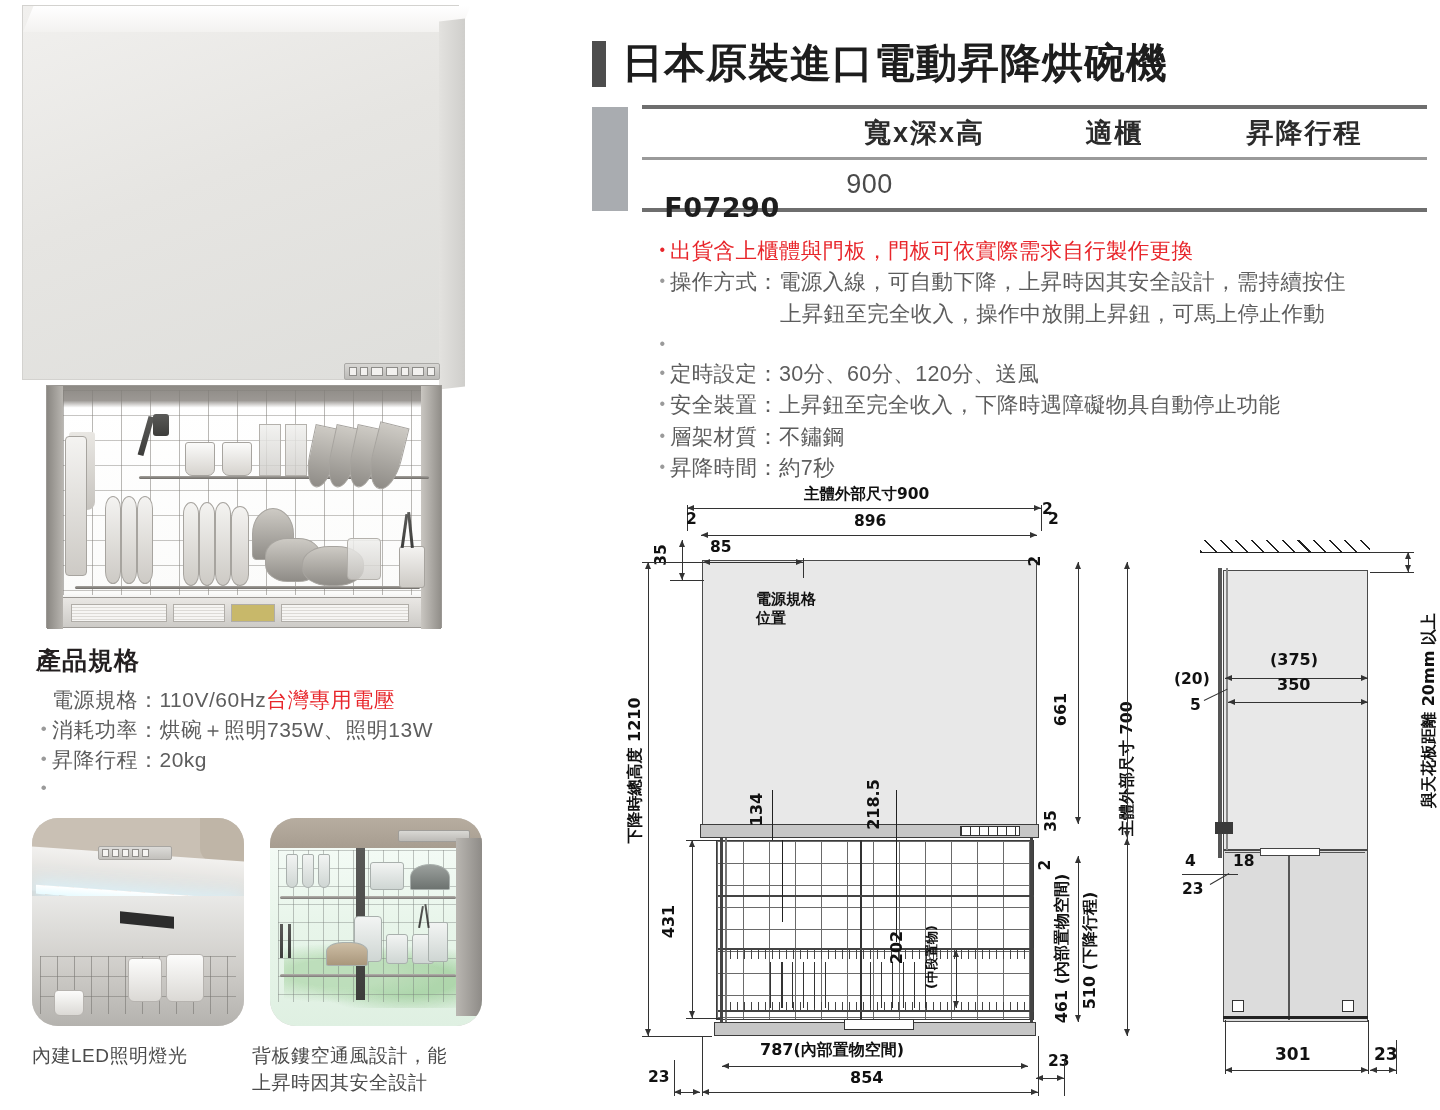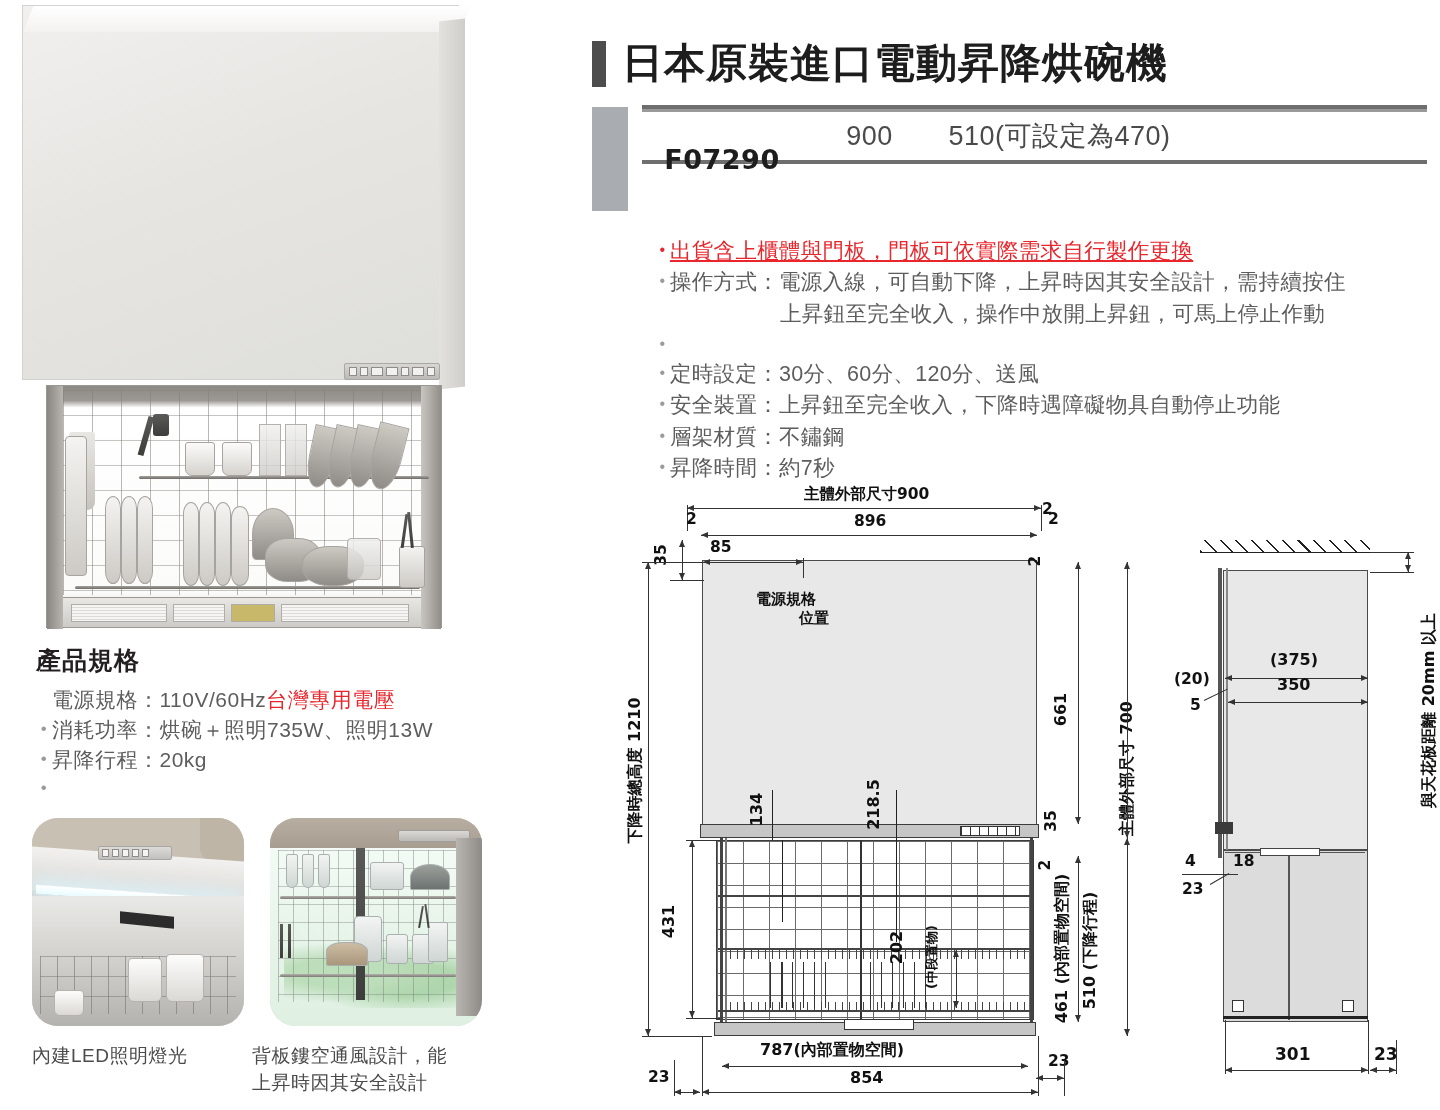--- a/index.html
+++ b/index.html
@@ -144,21 +144,21 @@
   .td { font-size:27px; color:#4a4a4a; text-align:center; letter-spacing:.5px; }
   .td.model { font-weight:bold; color:#1d1d1d; font-family:"DejaVu Sans","Liberation Sans",sans-serif; }
   .c0 { width:160px;margin-top:47px; } .c1 { width:245px; } .c2 { width:135px; } .c3 { width:245px; }
 
   
   #bullets { position:absolute; left:655px; top:236px; width:790px; }
   .b-row { display:flex; align-items:flex-start; font-size:21.5px; color:#5d5d5d;
     line-height:1.46; letter-spacing:.3px; }
   .b-dot { width:15px; flex:0 0 15px; text-align:center; font-size:16px; color:#9a9a9a; line-height:1.8; }
   .b-dot.red { color:#e8262b; }
-  .b-red { color:#e8262b;text-decoration:underline; }
+  .b-red { color:#e8262b; }
   .b-indent { padding-left:110px; }
   .b-txt { white-space:nowrap; }
 
   
   #tech { position:absolute; left:0; top:0; width:870px; height:1110px;
     font-family:"DejaVu Sans","Liberation Sans",sans-serif; }
   .dim { position:absolute; font-size:15.5px; font-weight:bold; color:#111; white-space:nowrap; }
   .dim.rot { transform-origin: center; }
   .vline { position:absolute; width:1px; background:#333; }
   .hline { position:absolute; height:1px; background:#333; }
@@ -341,25 +341,30 @@
 
   <div id="title-row">
     <div class="title-bar"></div>
     <div class="title-text">日本原裝進口電動昇降烘碗機</div>
   </div>
 
   <div id="spec-table">
     <div class="tbl-gray"></div>
     <div class="tbl-inner">
       <div class="rule-top"></div>
+      <div class="tbl-head">
+        <div class="th c0"></div>
+        <div class="th c1">寬x深x高</div>
+        <div class="th c2">適櫃</div>
+        <div class="th c3">昇降行程</div>
+      </div>
       <div class="rule-mid"></div>
       <div class="tbl-body">
         <div class="td model c0">F07290</div>
         <div class="td c2">900</div>
-        <div class="td c3">510(可設定為470)</div>
       </div>
       <div class="rule-bot"></div>
     </div>
   </div>
 </div>
 
 <div id="bullets">
   <div class="b-row">
     <div class="b-dot red">•</div>
     <div class="b-txt b-red">出貨含上櫃體與門板，門板可依實際需求自行製作更換</div>
@@ -402,21 +407,21 @@
     <div class="darkstrip" style="left:130px; top:824px; width:339px; height:14px;"></div>
 
     <div style="position:absolute; left:390px; top:826px; width:60px; height:10px; background:#fff; border:1px solid #333;
                 background-image:repeating-linear-gradient(90deg,#333 0 1px,transparent 1px 9px);"></div>
 
     <div style="position:absolute; left:729px; top:-0px;"></div>
     <div style="position:absolute; left:728px; top:575px; width:10px; height:10px; border:1.5px solid #222; border-radius:50%;"></div>
     <div class="hline" style="left:715px; top:605px; width:58px;"></div>
     <div style="position:absolute; left:733px; top:580px; width:1px; height:26px; background:#222; transform:rotate(24deg); transform-origin:top;"></div>
     <div class="dim" style="left:186px; top:590px; font-size:15px;">電源規格</div>
-    <div class="dim" style="left:186px; top:609px; font-size:15px;margin-left:43px;">位置</div>
+    <div class="dim" style="left:186px; top:609px; font-size:15px;">位置</div>
 
     <div class="wiremesh" style="left:146px; top:840px; width:318px; height:180px;"></div>
 
     <div class="vline" style="left:150px; top:838px; height:188px; width:3px; background:#444;"></div>
     <div class="vline" style="left:155px; top:838px; height:188px; width:2px; background:#777;"></div>
     <div class="vline" style="left:290px; top:840px; height:186px; width:2px; background:#333;"></div>
     <div class="vline" style="left:460px; top:838px; height:188px; width:3px; background:#444;"></div>
 
     <div class="hline" style="left:148px; top:895px; width:316px; background:#444; height:2px;"></div>
     <div class="hline" style="left:148px; top:948px; width:316px; background:#444; height:2px;"></div>

